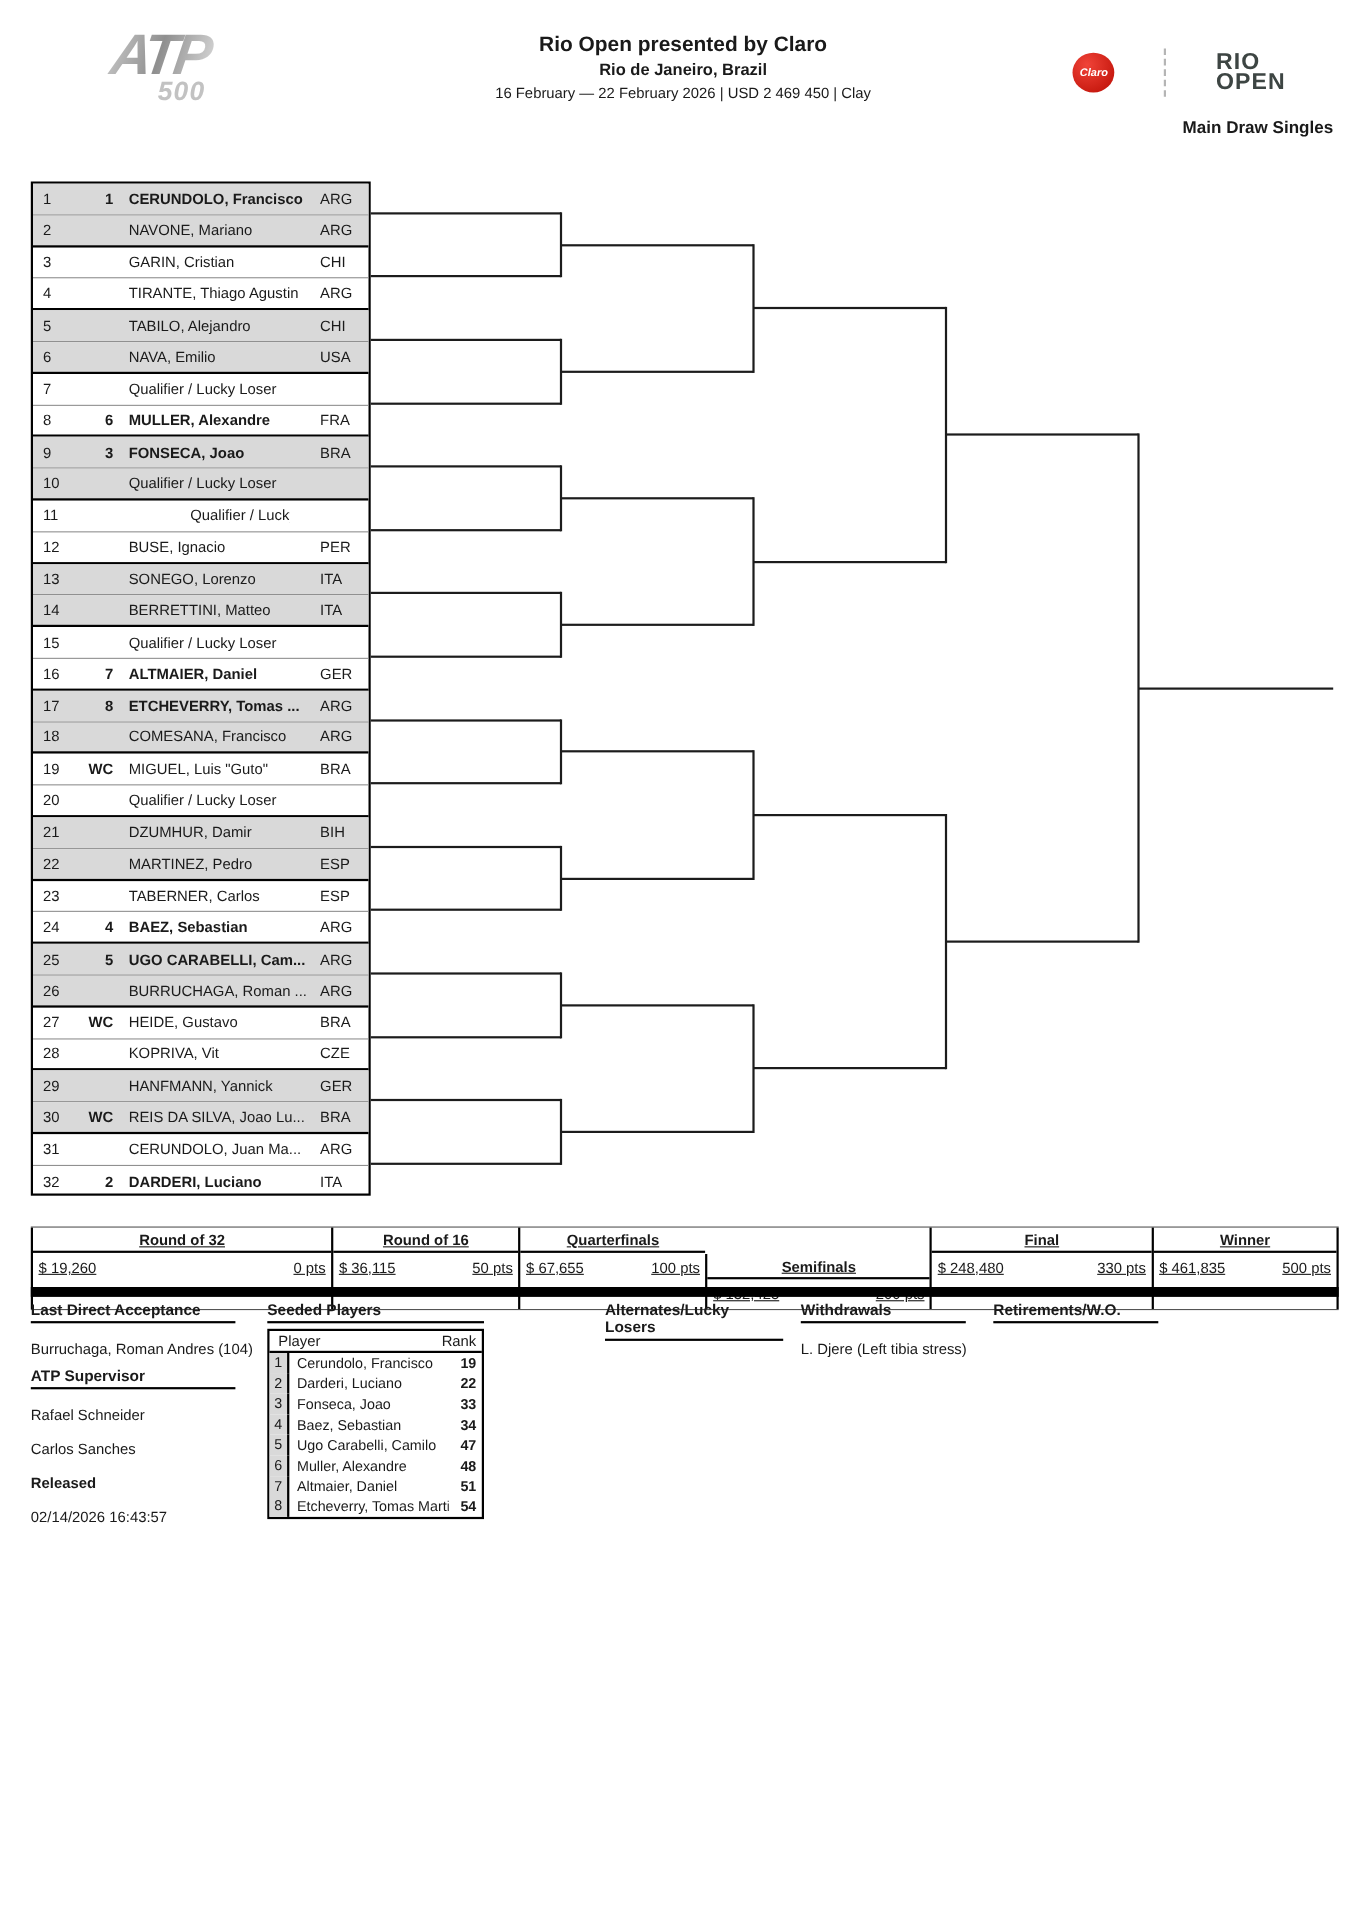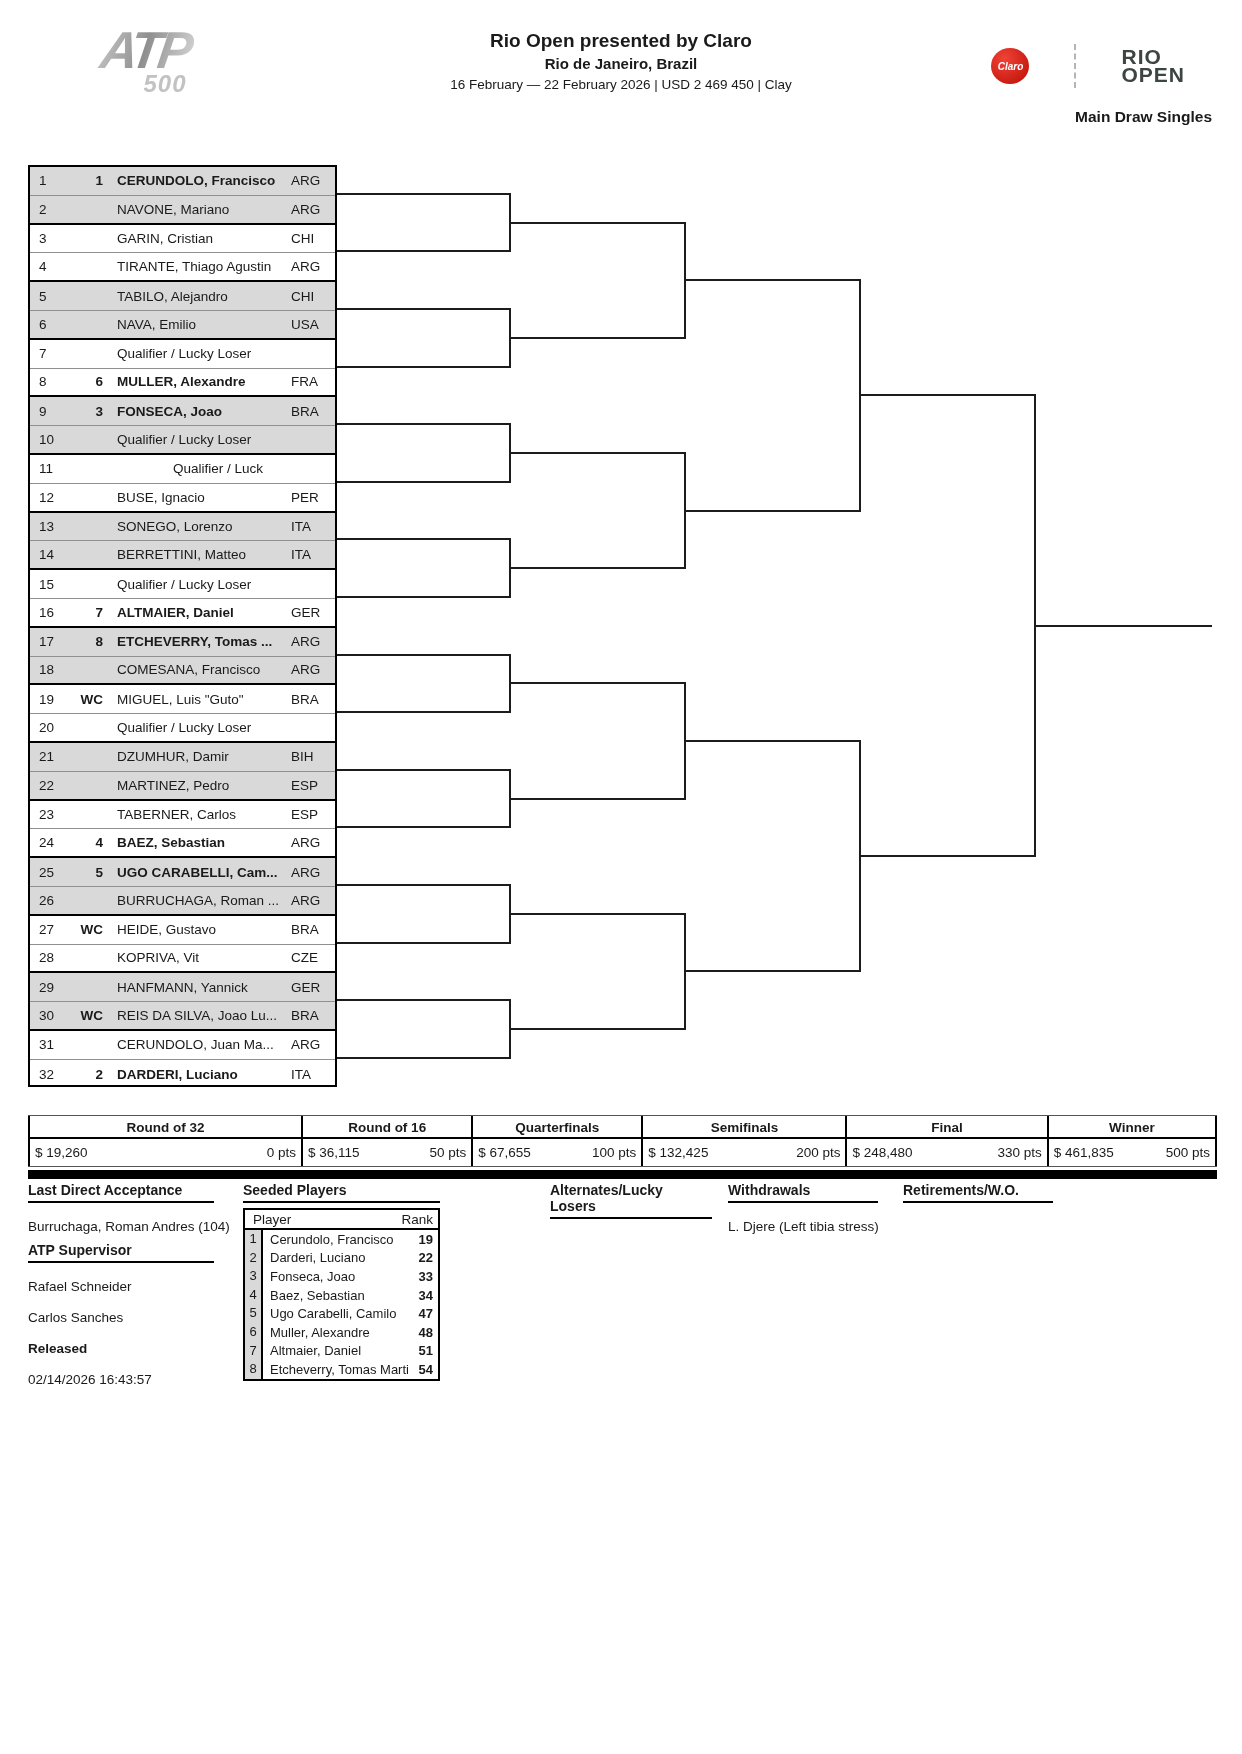--- a/index.html
+++ b/index.html
@@ -12,21 +12,21 @@
   .atp-logo { position:absolute; left:60px; top:26px; width:170px; text-align:center;
               font-style:italic; font-weight:bold; color:#b3b3b3; }
   .atp-logo .atp-word { font-size:52px; letter-spacing:-4px; transform:skewX(-8deg);
               background:linear-gradient(100deg,#c9c9c9 20%,#8f8f8f 50%,#d6d6d6 80%);
               -webkit-background-clip:text; background-clip:text; color:transparent; line-height:48px; }
   .atp-logo .atp-500 { font-size:24px; color:#c2c2c2; letter-spacing:1px; margin-top:-4px; padding-left:40px; }
   .hdr-center { position:absolute; left:0; top:30px; width:1242px; text-align:center; }
   .hdr-title { font-size:19px; font-weight:bold; }
   .hdr-sub { font-size:15px; font-weight:bold; margin-top:3px; }
   .hdr-details { font-size:13.5px; margin-top:5px; }
-  .rio-logo { position:absolute; right:57px; top:44px; display:flex; align-items:center;gap:36px; }
+  .rio-logo { position:absolute; right:73px; top:44px; display:flex; align-items:center;gap:36px; }
   .claro-ball { width:38px; height:36px; border-radius:50%;
                 background:radial-gradient(circle at 35% 30%, #f04338, #c81a10 75%);
                 color:#fff; font-size:10px; font-weight:bold; font-style:italic;
                 display:flex; align-items:center; justify-content:center; }
   .rio-divider { width:0; height:44px; border-left:2px dashed #b5b5b5; margin:0 9px; }
   .rio-words { font-weight:bold; font-size:21px; line-height:18px; color:#3d4543; letter-spacing:1px; }
   .main-draw { position:absolute; right:30px; top:108px; font-size:15.5px; font-weight:bold; text-align:right; }
   
   #draw-table { position:absolute; left:28px; top:165px; width:309px; height:922px;
                 border:2px solid #000; background:#fff; }
@@ -37,21 +37,21 @@
   .c-mark { width:42px; text-align:right; font-weight:bold; padding-right:4px; }
   .c-name { flex:1; margin-left:10px; white-space:nowrap; overflow:hidden; }
   .c-name.bold { font-weight:bold; }
   .c-ctry { width:44px; }
   
   .hline { position:absolute; height:2px; background:#1c1c1c; }
   .vline { position:absolute; width:2px; background:#1c1c1c; }
   
   #prize-table { position:absolute; left:28px; top:1115px; width:1189px; display:flex;
                  border-top:1px solid #555; border-bottom:1px solid #555; }
-  .prize-col { border-left:2px solid #000; }
+  .prize-col { border-left:2px solid #000;text-decoration:underline; }
   .prize-col:last-child { border-right:2px solid #000; }
   .prize-head { height:23px; font-size:13.5px; font-weight:bold; text-align:center;
                 line-height:23px; border-bottom:2px solid #000; }
   .prize-vals { height:27px; display:flex; align-items:center; justify-content:space-between;
                 font-size:13.5px; padding:0 5px; }
   #thick-bar { position:absolute; left:28px; top:1170px; width:1189px; height:9px; background:#000; }
   
   .foot-col { position:absolute; top:1182px; font-size:13.5px; }
   .foot-head { font-size:14px; font-weight:bold; padding-bottom:3px; border-bottom:2px solid #000; }
   .foot-line { margin-top:16px; }
@@ -350,21 +350,21 @@
         <div>50 pts</div>
       </div>
     </div>
     <div class="prize-col" style="width: 180px;">
       <div class="prize-head">Quarterfinals</div>
       <div class="prize-vals">
         <div>$ 67,655</div>
         <div>100 pts</div>
       </div>
     </div>
-    <div class="prize-col" style="width: 216px;">
+    <div class="prize-col" style="width: 216px; margin-top: 24px;">
       <div class="prize-head">Semifinals</div>
       <div class="prize-vals">
         <div>$ 132,425</div>
         <div>200 pts</div>
       </div>
     </div>
     <div class="prize-col" style="width: 213px;">
       <div class="prize-head">Final</div>
       <div class="prize-vals">
         <div>$ 248,480</div>

